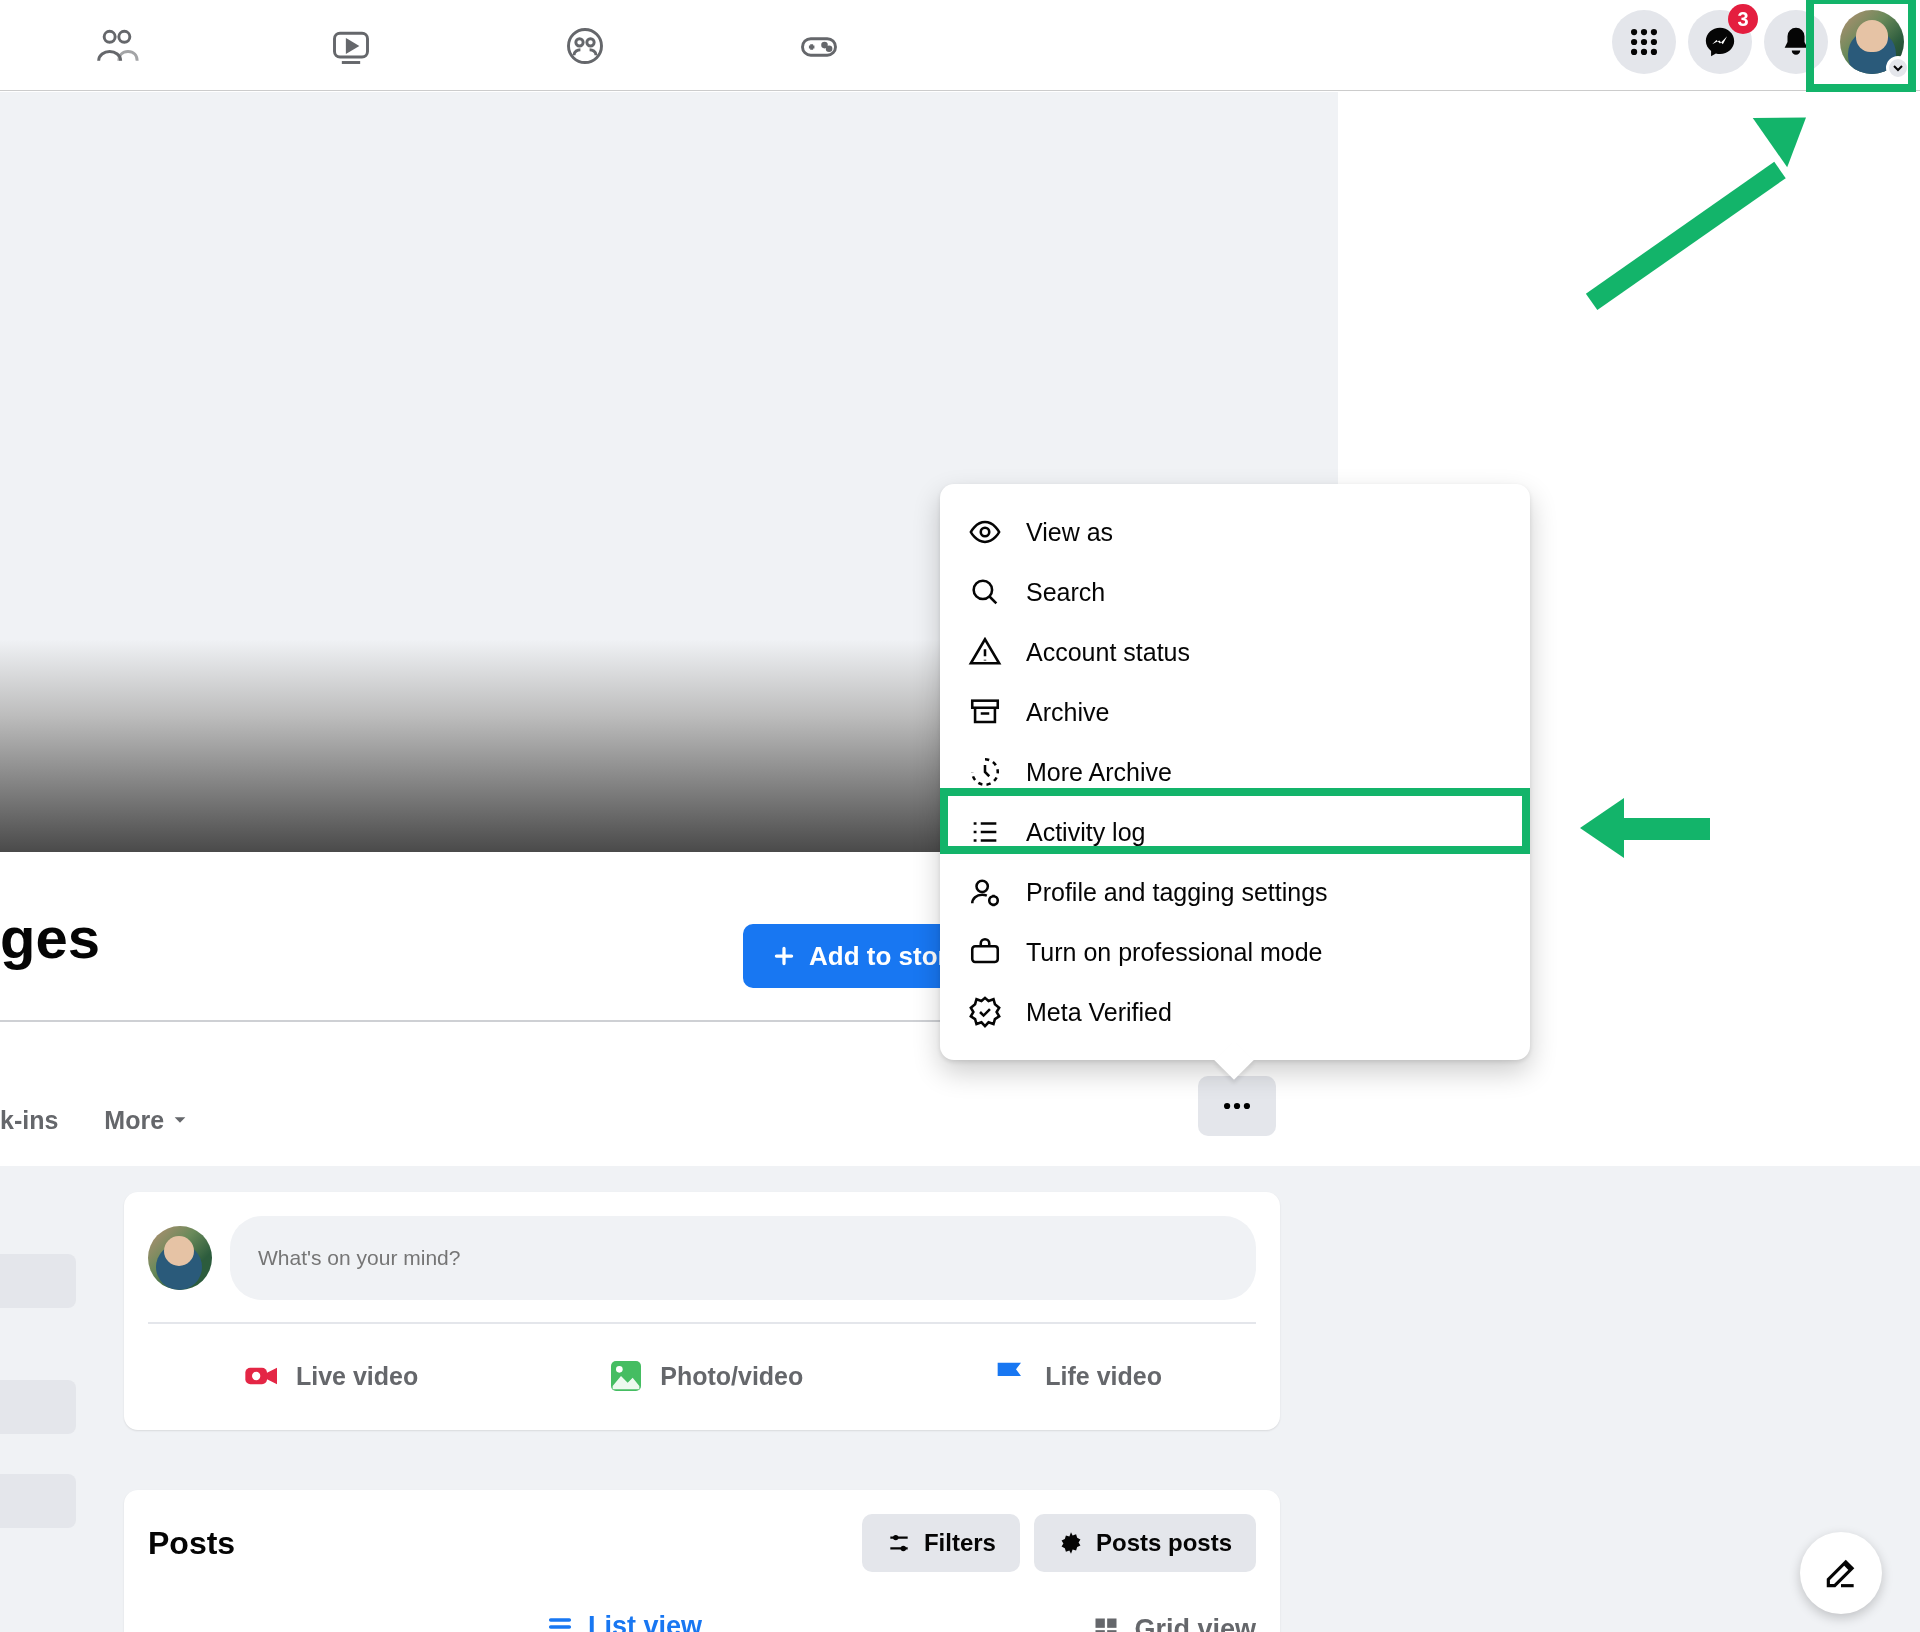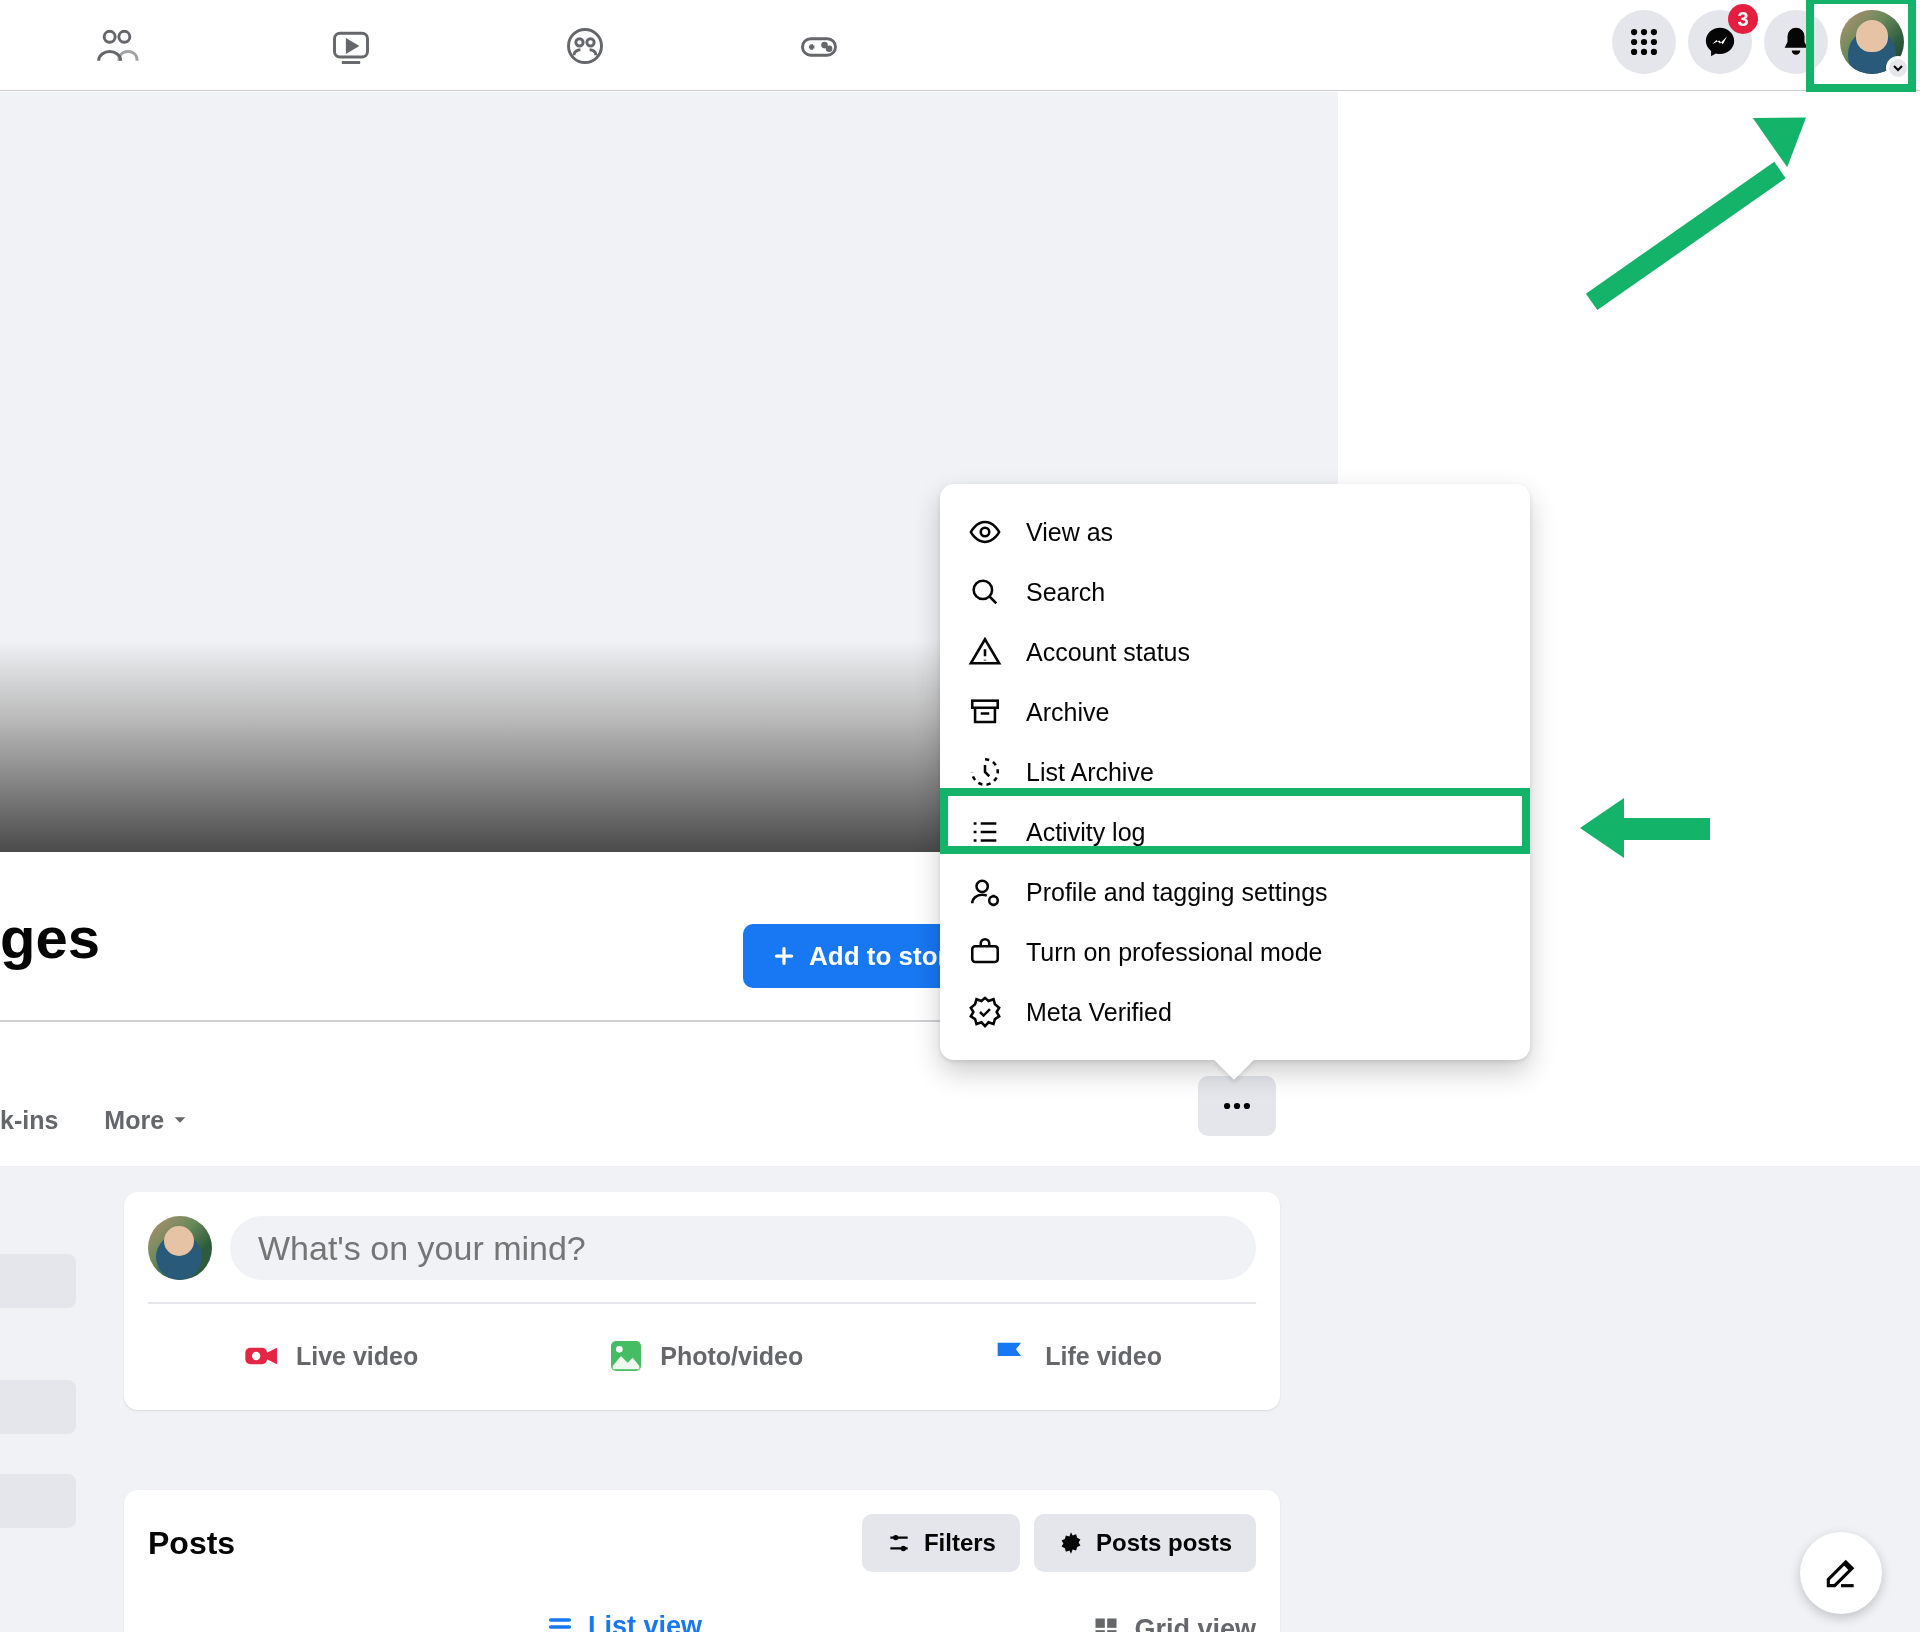--- a/index.html
+++ b/index.html
@@ -53,21 +53,21 @@
   .dropdown .item svg{ width:34px; height:34px; fill:none; stroke:#050505; stroke-width:1.8; }
   .dropdown .tail{ position:absolute; bottom:-14px; left:280px; width:28px; height:28px; background:#fff; transform:rotate(45deg); box-shadow:3px 3px 4px rgba(0,0,0,.08);}
   .green-activity{ top:788px; left:940px; width:590px; height:66px; }
 
   
   .card{ position:absolute; background:#fff; border-radius:14px; box-shadow:0 1px 2px rgba(0,0,0,.1);}
   .composer{ top:1192px; left:124px; width:1156px; padding:24px; }
   .composer-top{ display:flex; align-items:center; gap:18px; }
   .mini-avatar{ width:64px; height:64px; border-radius:50%; background:linear-gradient(135deg,#b99074 0%,#6a8a5a 40%,#2c5c3d 70%); position:relative; overflow:hidden; flex-shrink:0;}
   .mini-avatar:after{ content:""; position:absolute; top:10px; left:16px; width:30px; height:30px; border-radius:50%; background:#e6c3a5; box-shadow:0 16px 0 8px #2a5a7a; }
-  .composer-input{ flex:1; height:64px; border-radius:32px; background:#f0f2f5; border:none; font-size:34px; color:#65676b; padding:0 28px; }
+  .composer-input{ flex:1; height:84px; border-radius:32px; background:#f0f2f5; border:none; font-size:21px; color:#65676b; padding:0 28px; }
   .composer-div{ height:2px; background:#e4e6eb; margin:22px 0; }
   .composer-acts{ display:flex; justify-content:space-around; }
   .comp-act{ display:flex; align-items:center; gap:14px; font-size:25px; font-weight:600; color:#65676b; cursor:pointer; padding:10px 20px; border-radius:8px;}
   .comp-act .ic{ width:40px; height:40px; display:flex; align-items:center; justify-content:center; }
 
   
   .posts-card{ top:1448px; left:124px; width:1156px; padding:24px 24px 0 24px;margin-top:42px; }
   .posts-head{ display:flex; align-items:center; justify-content:space-between; }
   .posts-title{ font-size:32px; font-weight:800; color:#050505;}
   .posts-btns{ display:flex; gap:14px; }
@@ -231,21 +231,21 @@
         <path d="M5 9v10h14V9M9 13h6"></path>
       </svg>
     <span>Archive</span>
   </div>
   <div class="item">
     <svg viewBox="0 0 24 24">
         <path d="M12 3a9 9 0 1 1-9 9" stroke-dasharray="3 3"></path>
         <circle cx="12" cy="12" r="9" stroke-dasharray="0" stroke-opacity="0"></circle>
         <path d="M12 7v5l3 3"></path>
       </svg>
-    <span>List Archive</span>
+    <span>More Archive</span>
   </div>
   <div class="item">
     <svg viewBox="0 0 24 24">
         <path d="M4 6h2M4 12h2M4 18h2M9 6h11M9 12h11M9 18h11"></path>
       </svg>
     <span>Activity log</span>
   </div>
   <div class="item">
     <svg viewBox="0 0 24 24">
         <circle cx="10" cy="8" r="4"></circle>

